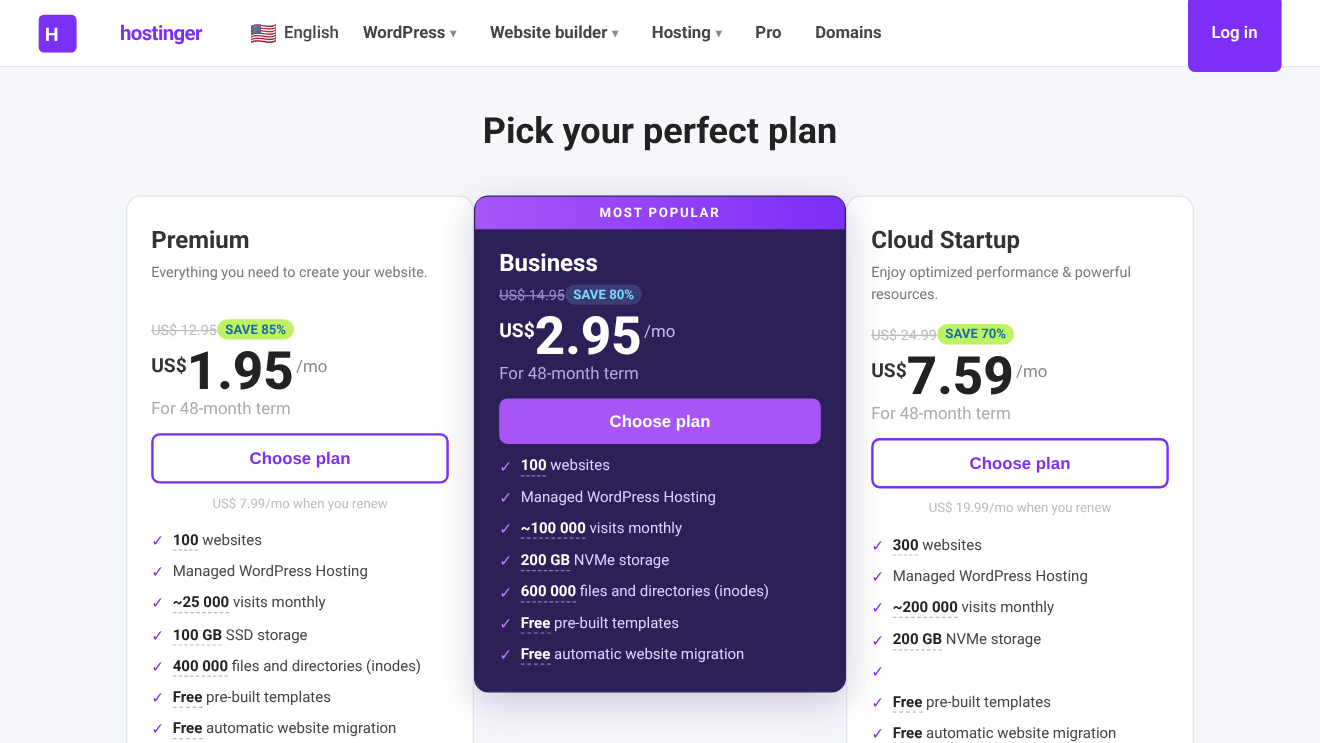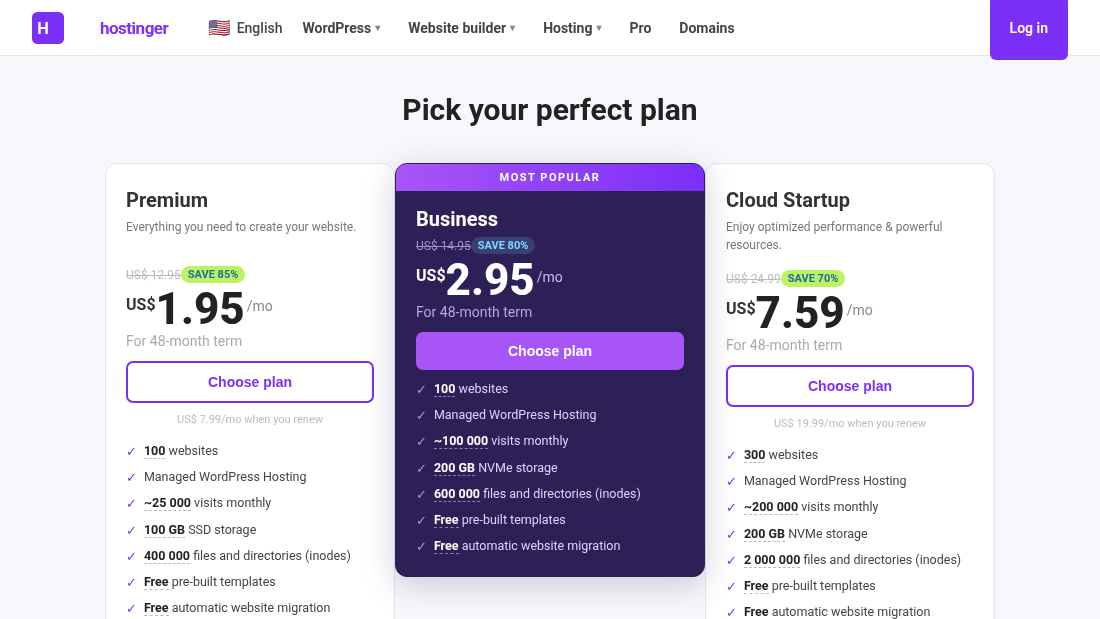--- a/index.html
+++ b/index.html
@@ -442,21 +442,20 @@
           <li class="feature-item">
       <span class="check-icon">✓</span>
       <span><span class="feature-bold feature-dashed">~200 000</span> visits monthly</span>
     </li>
           <li class="feature-item">
       <span class="check-icon">✓</span>
       <span><span class="feature-bold feature-dashed">200 GB</span> NVMe storage</span>
     </li>
           <li class="feature-item">
       <span class="check-icon">✓</span>
-      <span><span class="feature-bold feature-dashed">2 000 000</span> files and directories (inodes)</span>
     </li>
           <li class="feature-item">
       <span class="check-icon">✓</span>
       <span><span class="feature-bold feature-dashed">Free</span> pre-built templates</span>
     </li>
           <li class="feature-item">
       <span class="check-icon">✓</span>
       <span><span class="feature-bold feature-dashed">Free</span> automatic website migration</span>
     </li>
         </ul>

